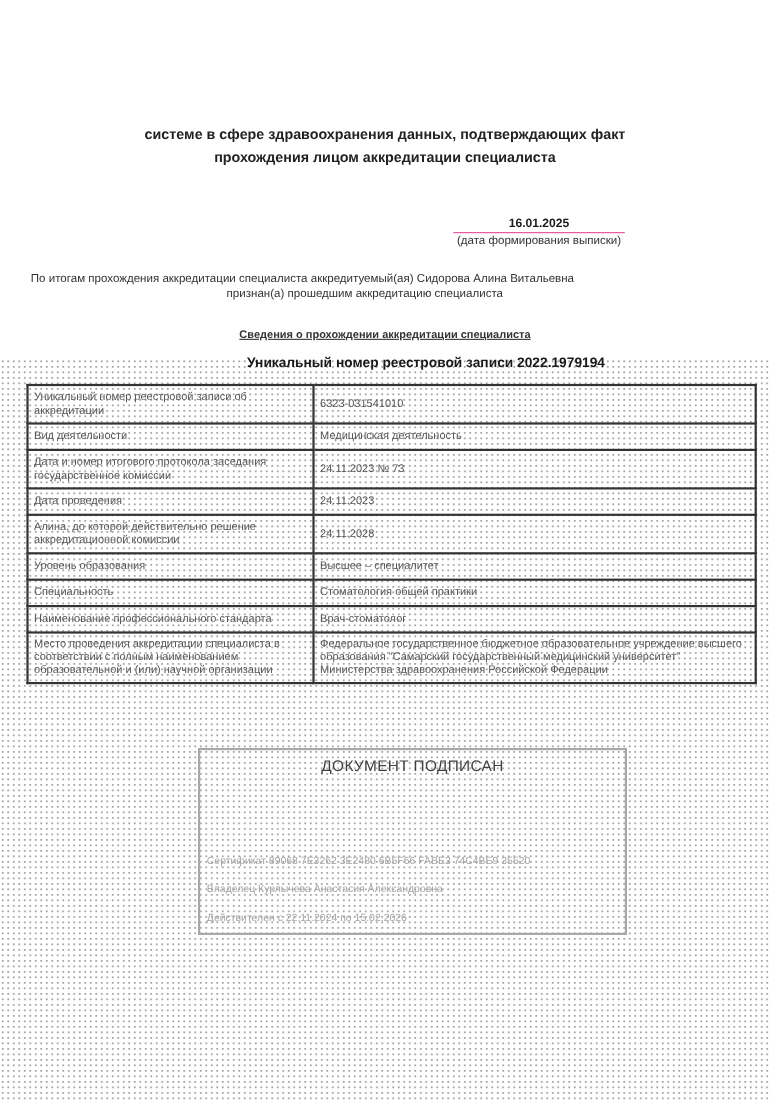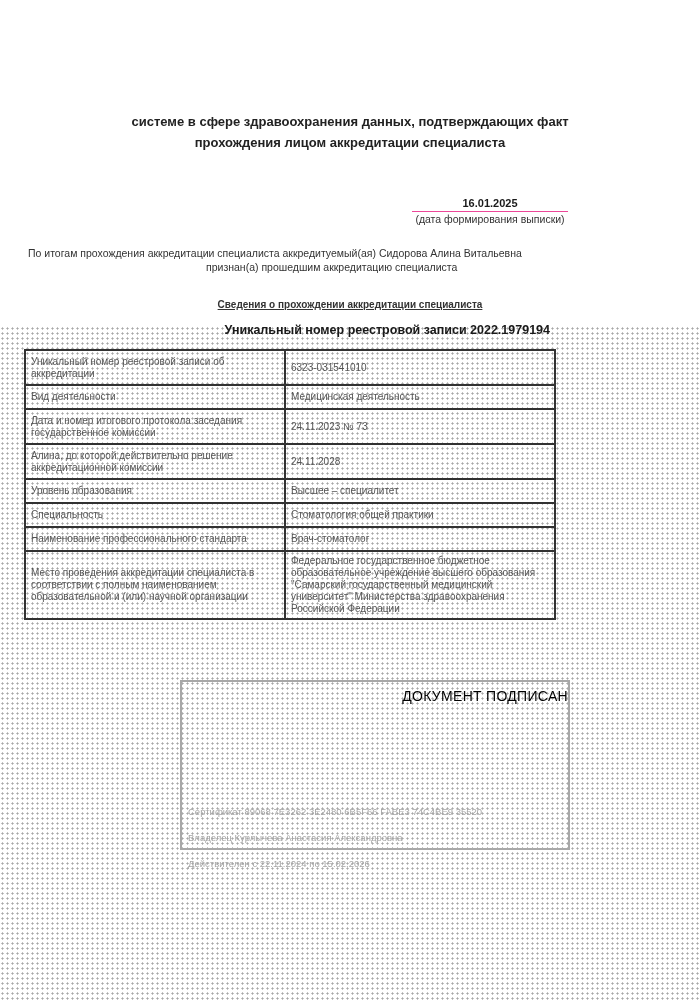--- a/index.html
+++ b/index.html
@@ -36,38 +36,38 @@
   .section-heading {
     position: absolute; left: 150px; top: 299px; width: 400px; text-align: center;
     font-size: 10px; font-weight: bold; text-decoration: underline; color: #333;
   }
   .registry {
     position: absolute; left: 150px; top: 323px; width: 400px; text-align: right;
     font-size: 12.5px; font-weight: bold; color: #1a1a1a;
     z-index: 2;
   }
   table.info {
-    position: absolute; left: 24px; top: 349px; width: 532px;
+    position: absolute; left: 24px; top: 349px; width: 664px;
     border-collapse: collapse; z-index: 2;
     font-size: 10px; color: #555;
   }
   table.info td {
     border: 2px solid #333; padding: 3px 5px; vertical-align: middle; line-height: 12px;
   }
   table.info td.label { width: 248px; }
   .stamp {
     position: absolute; left: 180px; top: 680px; width: 386px; height: 166px;
     border: 2px solid #a8a8a8; z-index: 2; color: #9a9a9a;
   }
   .stamp-h1, .stamp-h2 {
-    position: absolute; width: 100%; text-align: right; font-size: 14px; letter-spacing: 0.3px; color: #000000;
+    position: absolute; width: 100%; text-align: center; font-size: 14px; letter-spacing: 0.3px; color: #404040;
   }
   .stamp-h1 { top: 6px; }
   .stamp-h2 { top: 38px; }
-  .stamp-line { position: absolute; left: 6px; font-size: 9.5px; color: #a5a5a5; white-space: nowrap; margin-top: 29px; }
+  .stamp-line { position: absolute; left: 6px; font-size: 9.5px; color: #a5a5a5; white-space: nowrap; }
   .s1 { top: 95px; } .s2 { top: 121px; } .s3 { top: 147px; }
 </style>
 </head>
 <body>
 
 <div class="dots"></div>
 
 <div class="title">
   <div>системе в сфере здравоохранения данных, подтверждающих факт</div>
   <div>прохождения лицом аккредитации специалиста</div>
@@ -93,20 +93,24 @@
       <td>6323-031541010</td>
     </tr>
     <tr style="height:24px">
       <td class="label">Вид деятельности</td>
       <td>Медицинская деятельность</td>
     </tr>
     <tr style="height:35px">
       <td class="label">Дата и номер итогового протокола заседания государственное комиссии</td>
       <td>24.11.2023 № 73</td>
     </tr>
+    <tr style="height:24px">
+      <td class="label">Дата проведения</td>
+      <td>24.11.2023</td>
+    </tr>
     <tr style="height:35px">
       <td class="label">Алина, до которой действительно решение аккредитационной комиссии</td>
       <td>24.11.2028</td>
     </tr>
     <tr style="height:24px">
       <td class="label">Уровень образования</td>
       <td>Высшее – специалитет</td>
     </tr>
     <tr style="height:24px">
       <td class="label">Специальность</td>

